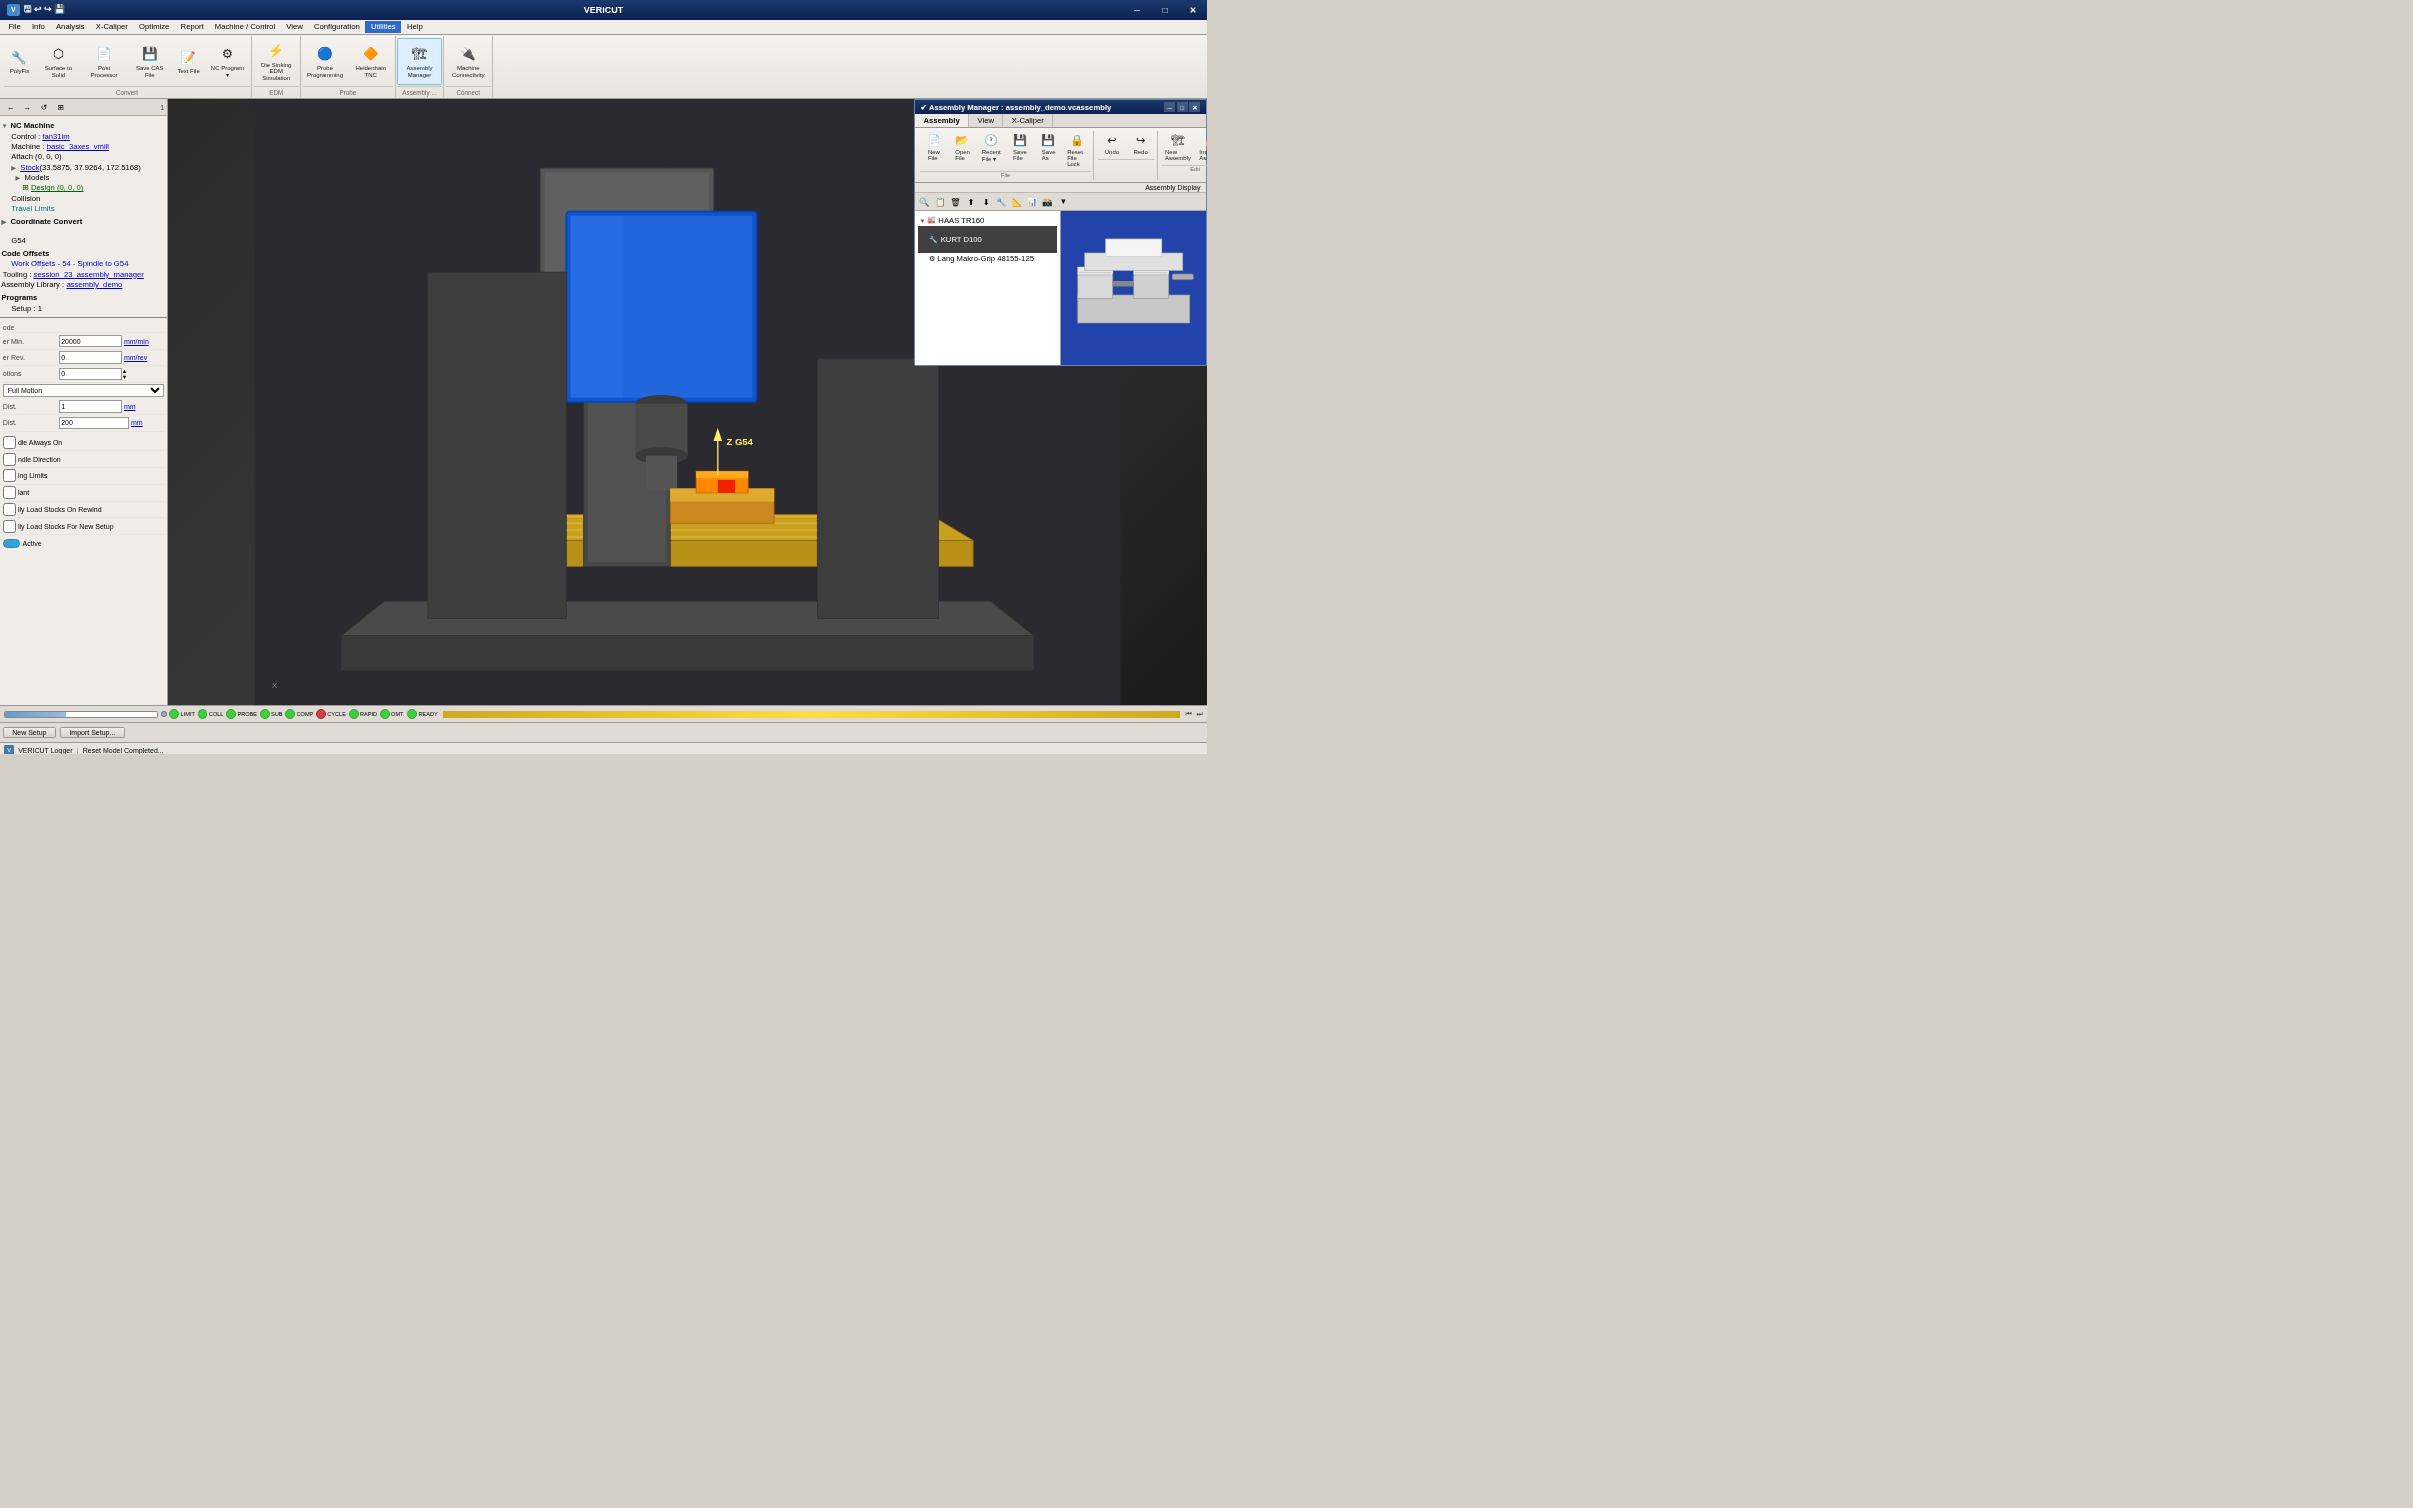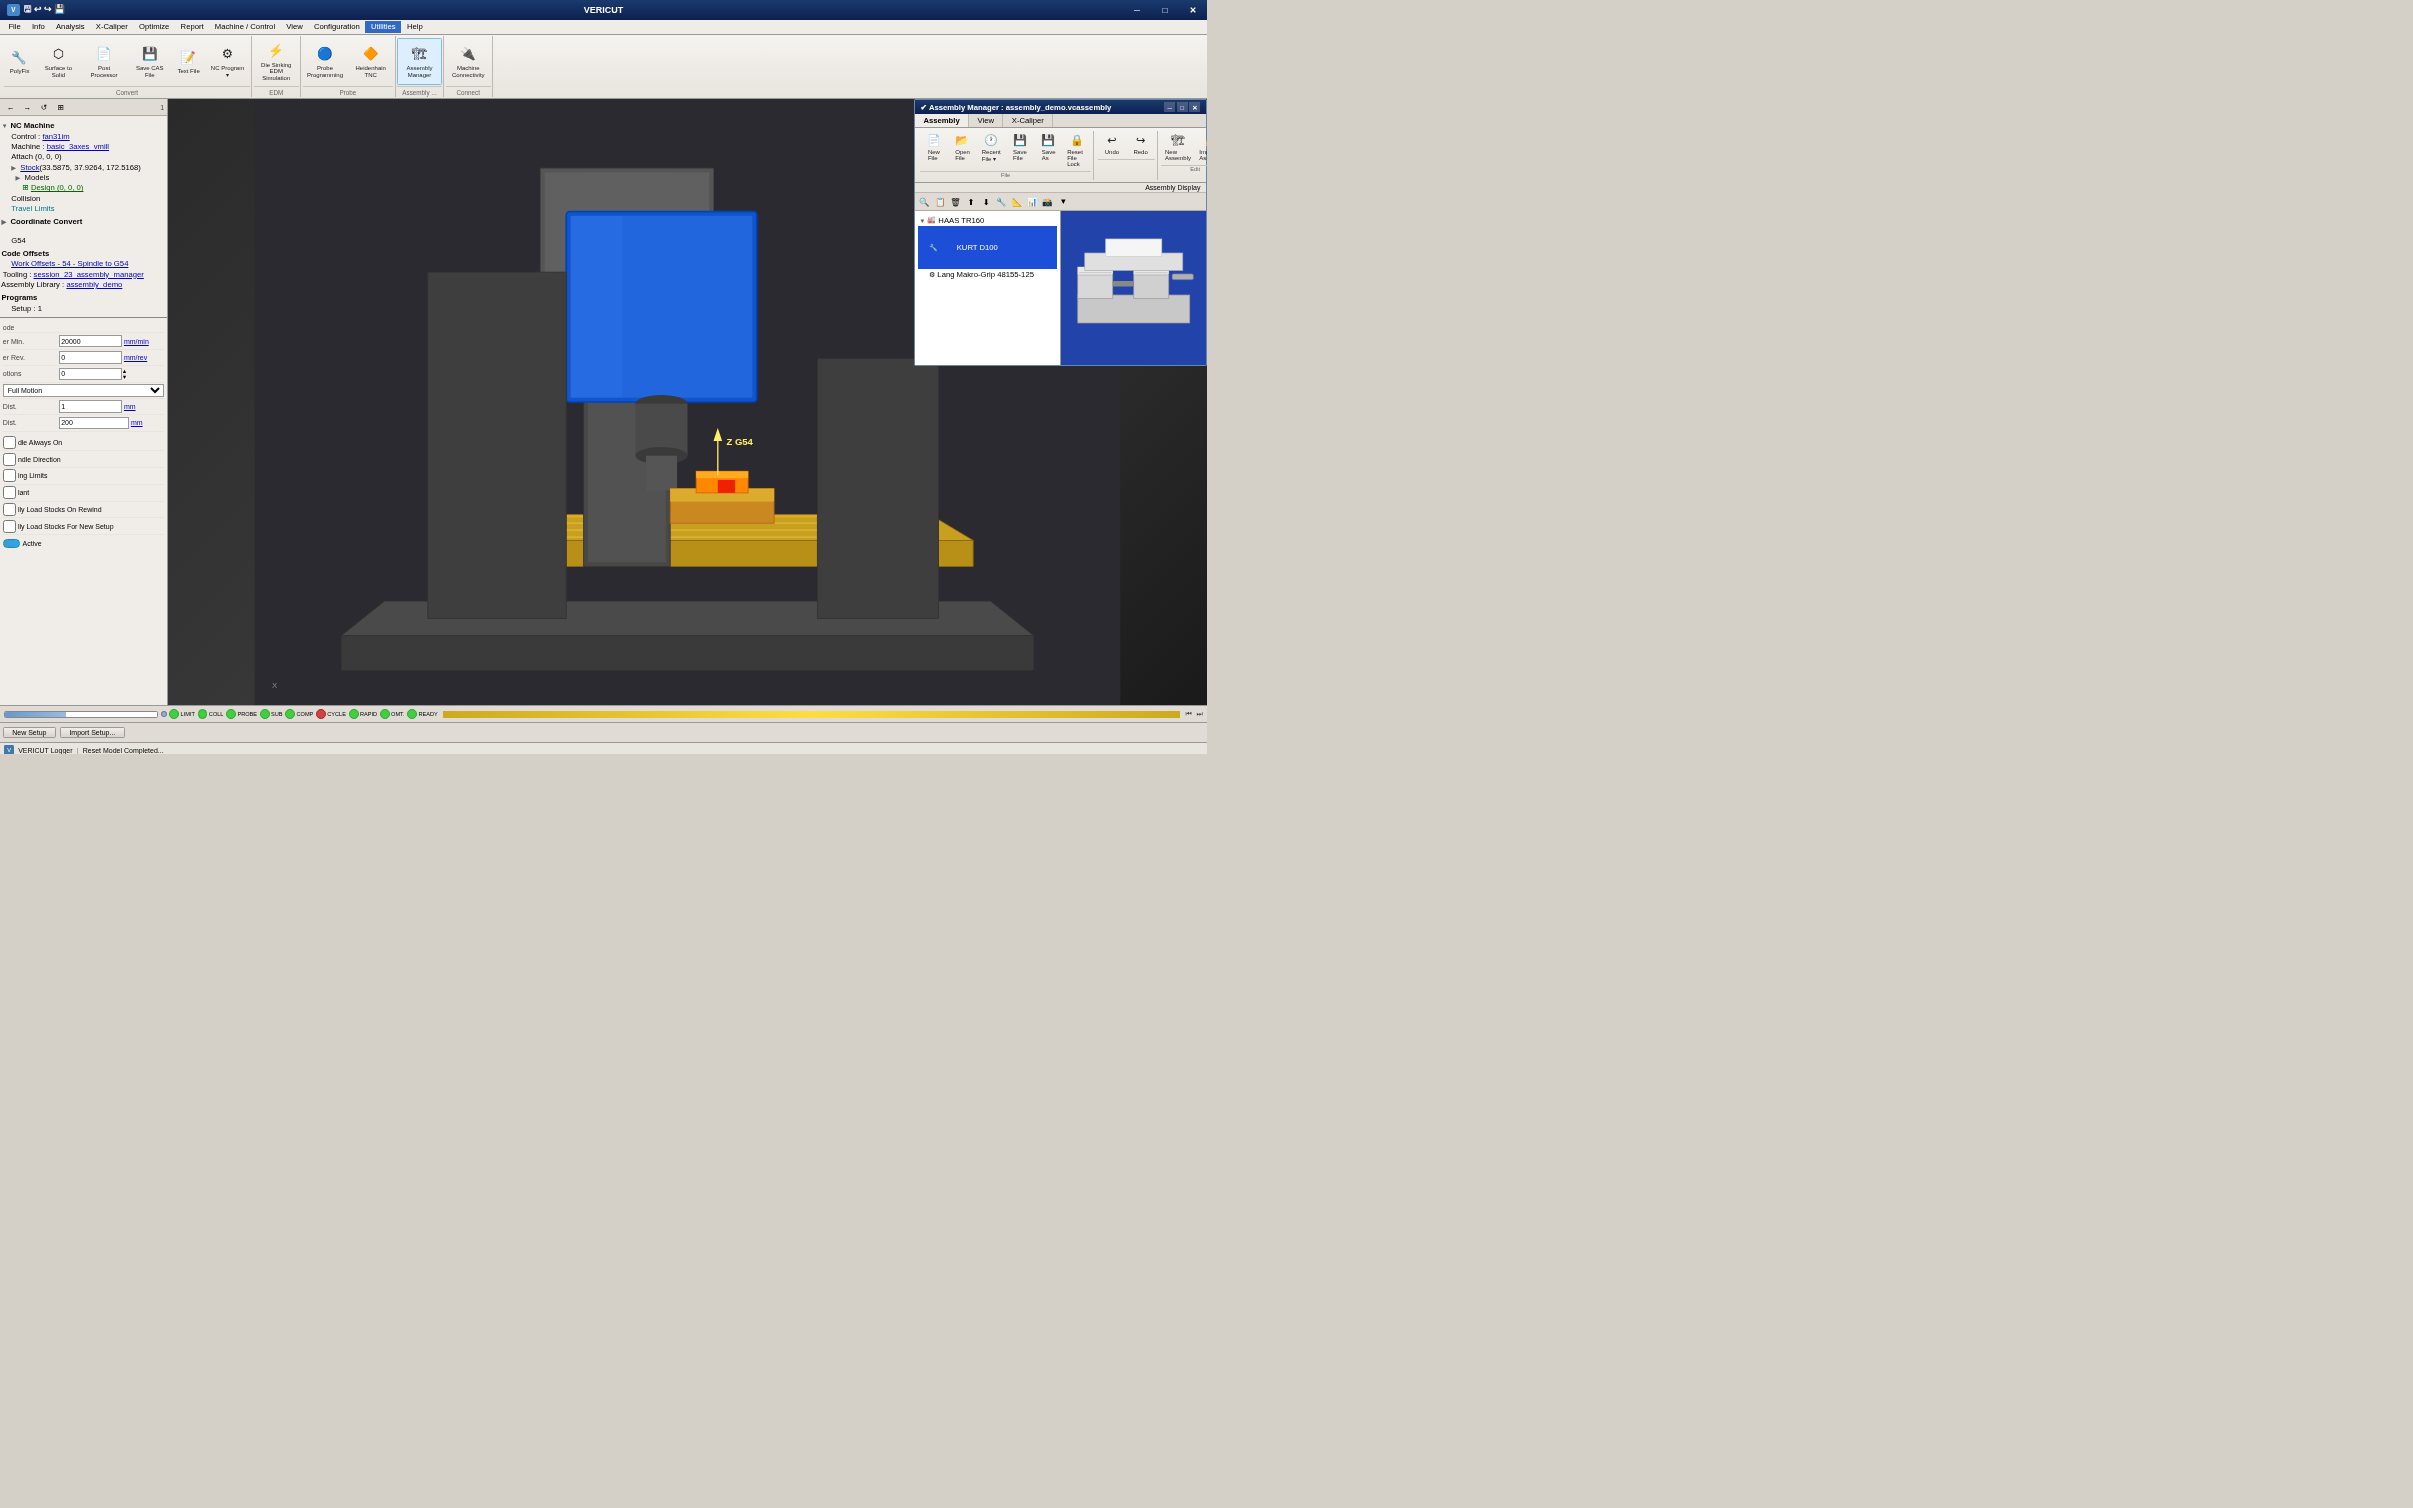--- a/index.html
+++ b/index.html
@@ -235,21 +235,21 @@
         <span class="expand">▶</span>
         <span>Coordinate Convert</span>
       </div>
       <div class="tree-item" style="padding-left:11.2px;margin-top:8px;">
         <span>G54</span>
       </div>
       <div class="tree-item section-header">
         <span>Code Offsets</span>
       </div>
       <div class="tree-item" style="padding-left:11.2px;">
-        <span><span style="color:#0000cc;text-decoration:underline;">Work Offsets - 54 - Spindle to G54</span></span>
+        <span><span style="color:#0000cc;">Work Offsets - 54 - Spindle to G54</span></span>
       </div>
       <div class="tree-item" style="padding-left:2.8px;">
         <span>Tooling : <span style="color:#0000cc;text-decoration:underline;">session_23_assembly_manager</span></span>
       </div>
       <div class="tree-item" style="padding-left:1px;">
         <span>Assembly Library : <span style="color:#0000cc;text-decoration:underline;">assembly_demo</span></span>
       </div>
       <div class="tree-item section-header">
         <span>Programs</span>
       </div>
@@ -485,21 +485,21 @@
       <div style="display:flex;height:154px;">
 
         <div style="width:50%;background:white;border-right:0.7px solid #999;padding:2.8px;overflow-y:auto;">
 
           <div style="display:flex;align-items:center;gap:2.1px;padding:1.4px;font-size:7.7px;cursor:pointer;">
             <span style="color:#666;font-size:6.3px;">▼</span>
             <span style="font-size:7px;">🏭</span>
             <span>HAAS TR160</span>
           </div>
 
-          <div style="display:flex;align-items:center;gap:19px;padding:17px;padding-left:11.2px;font-size:7.7px;cursor:pointer;background:#1d4ed8;color:white;">
+          <div style="display:flex;align-items:center;gap:3px;padding:9px;padding-left:11.2px;font-size:7.7px;cursor:pointer;background:#404040;color:white;">
             <span style="font-size:7px;">🔧</span>
             <span>KURT D100</span>
           </div>
 
           <div style="display:flex;align-items:center;gap:2.1px;padding:1.4px;padding-left:11.2px;font-size:7.7px;cursor:pointer;">
             <span style="font-size:7px;">⚙</span>
             <span>Lang Makro-Grip 48155-125</span>
           </div>
         </div>
 

